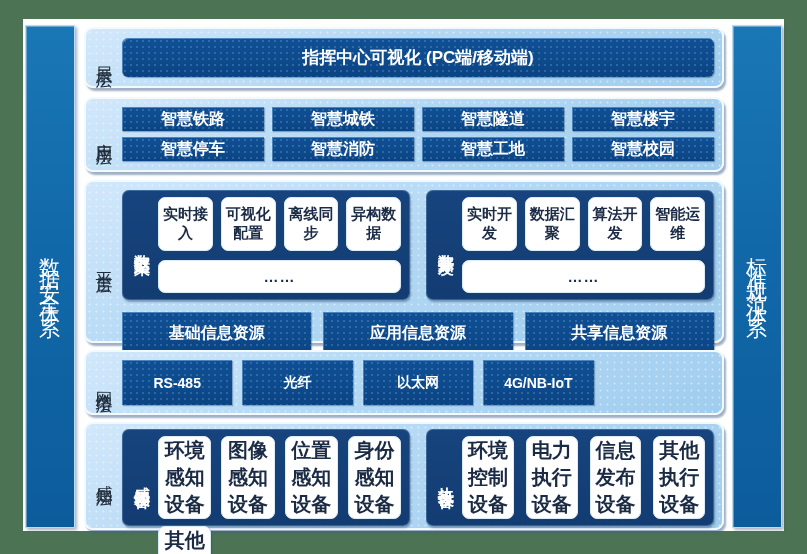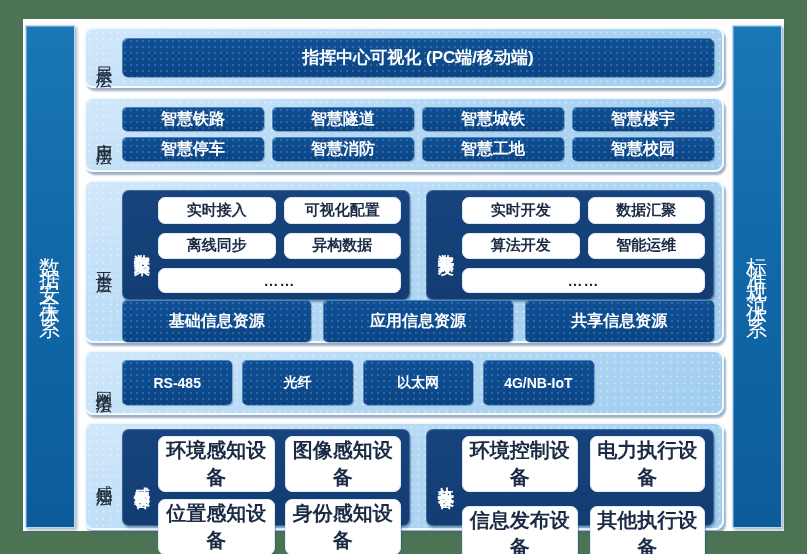--- a/index.html
+++ b/index.html
@@ -42,50 +42,50 @@
   .p-app{height:75px;margin-bottom:8px;padding:8px 0 9px 0;}
   .p-platform{height:163px;margin-bottom:7px;padding:8px 0 6px 0;}
   .p-network{height:65px;margin-bottom:7px;padding:8px 0;}
   .p-perception{height:108px;padding:5px 0 6px 0;}
 
   
   .dkbox{background:
            radial-gradient(rgba(130,180,235,.28) 1px, transparent 1.4px),
            linear-gradient(180deg,#0f4f93 0%,#0d4a8c 60%,#0b4382 100%);
          background-size:6px 6px,100% 100%;
-         color:#ffffff;font-weight:bold;border-radius:5px;
+         color:#ffffff;font-weight:bold;border-radius:0;
          box-shadow:inset 1px 1px 0 rgba(150,200,245,.45), 1px 1px 1px rgba(40,70,110,.4);
          display:flex;align-items:center;justify-content:center;
          text-align:center;box-sizing:border-box;}
 
   .banner{height:100%;font-size:17px;border-radius:6px;}
 
   .grid4{height:100%;display:grid;grid-template-columns:repeat(4,1fr);gap:6px 8px;}
   .grid4 .dkbox{font-size:16px;}
 
   .grid5{height:100%;display:grid;grid-template-columns:repeat(5,1fr);gap:10px;}
   .grid5 .dkbox{font-size:14px;}
 
   
   .groups{display:flex;gap:16px;}
   .group{flex:1;background:linear-gradient(180deg,#17447e 0%,#123c72 100%);
          border-radius:7px;box-shadow:inset 0 0 0 1px rgba(180,215,245,.25), 1px 2px 2px rgba(40,70,110,.45);
          display:flex;padding:7px 9px 7px 4px;box-sizing:border-box;}
   .group .glabel{width:32px;display:flex;align-items:center;justify-content:center;}
   .group .glabel span{writing-mode:vertical-rl;text-orientation:upright;
          color:#ffffff;font-size:16px;font-weight:bold;line-height:1;letter-spacing:2px;}
-  .gpills{flex:1;display:grid;grid-template-columns:1fr 1fr;gap:9px 8px;}
+  .gpills{flex:1;display:grid;grid-template-columns:1fr 1fr 1fr 1fr;gap:9px 8px;}
   .pill{background:#ffffff;border:1px solid #dcebf8;border-radius:7px;
         color:#1b2b45;font-weight:bold;font-size:15px;
         display:flex;align-items:center;justify-content:center;text-align:center;
         box-shadow:1px 1px 1px rgba(40,70,110,.35);box-sizing:border-box;}
   .pill.span2{grid-column:1 / -1;letter-spacing:1px;}
 
   .platform-groups{height:110px;}
-  .resources{display:flex;gap:12px;margin-top:0;height:42px;}
+  .resources{display:flex;gap:12px;margin-top:12px;height:42px;}
   .resources .dkbox{flex:1;font-size:16px;}
 
   .perception-groups{height:97px;}
   .gpills.rows2{grid-template-rows:1fr 1fr;gap:14px 12px;}
   .gpills.rows3{grid-template-rows:1fr 1fr 1fr;gap:7px 10px;}
   .gpills.rows3 .pill, .gpills.rows2 .pill{font-size:20px;}
 </style>
 </head>
 <body>
 
@@ -107,22 +107,22 @@
         </div>
       </div>
 
       <div class="panel p-app">
         <div class="llabel">
             <span>应用层</span>
           </div>
         <div class="content">
           <div class="grid4">
             <div class="dkbox">智慧铁路</div>
+            <div class="dkbox">智慧城铁</div>
             <div class="dkbox">智慧隧道</div>
-            <div class="dkbox">智慧城铁</div>
             <div class="dkbox">智慧楼宇</div>
             <div class="dkbox">智慧停车</div>
             <div class="dkbox">智慧消防</div>
             <div class="dkbox">智慧工地</div>
             <div class="dkbox">智慧校园</div>
           </div>
         </div>
       </div>
 
       <div class="panel p-platform">

